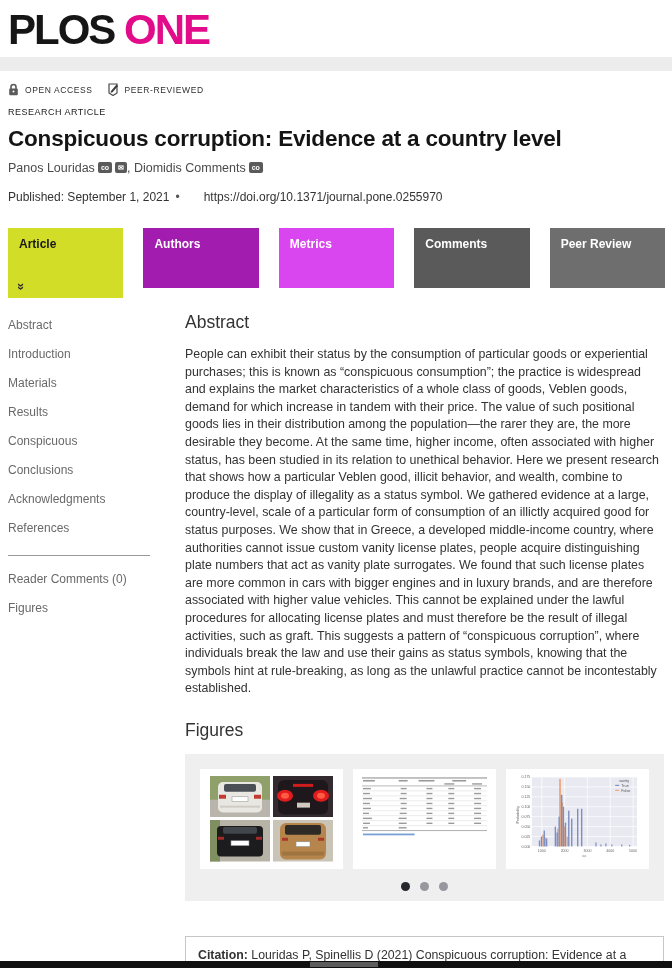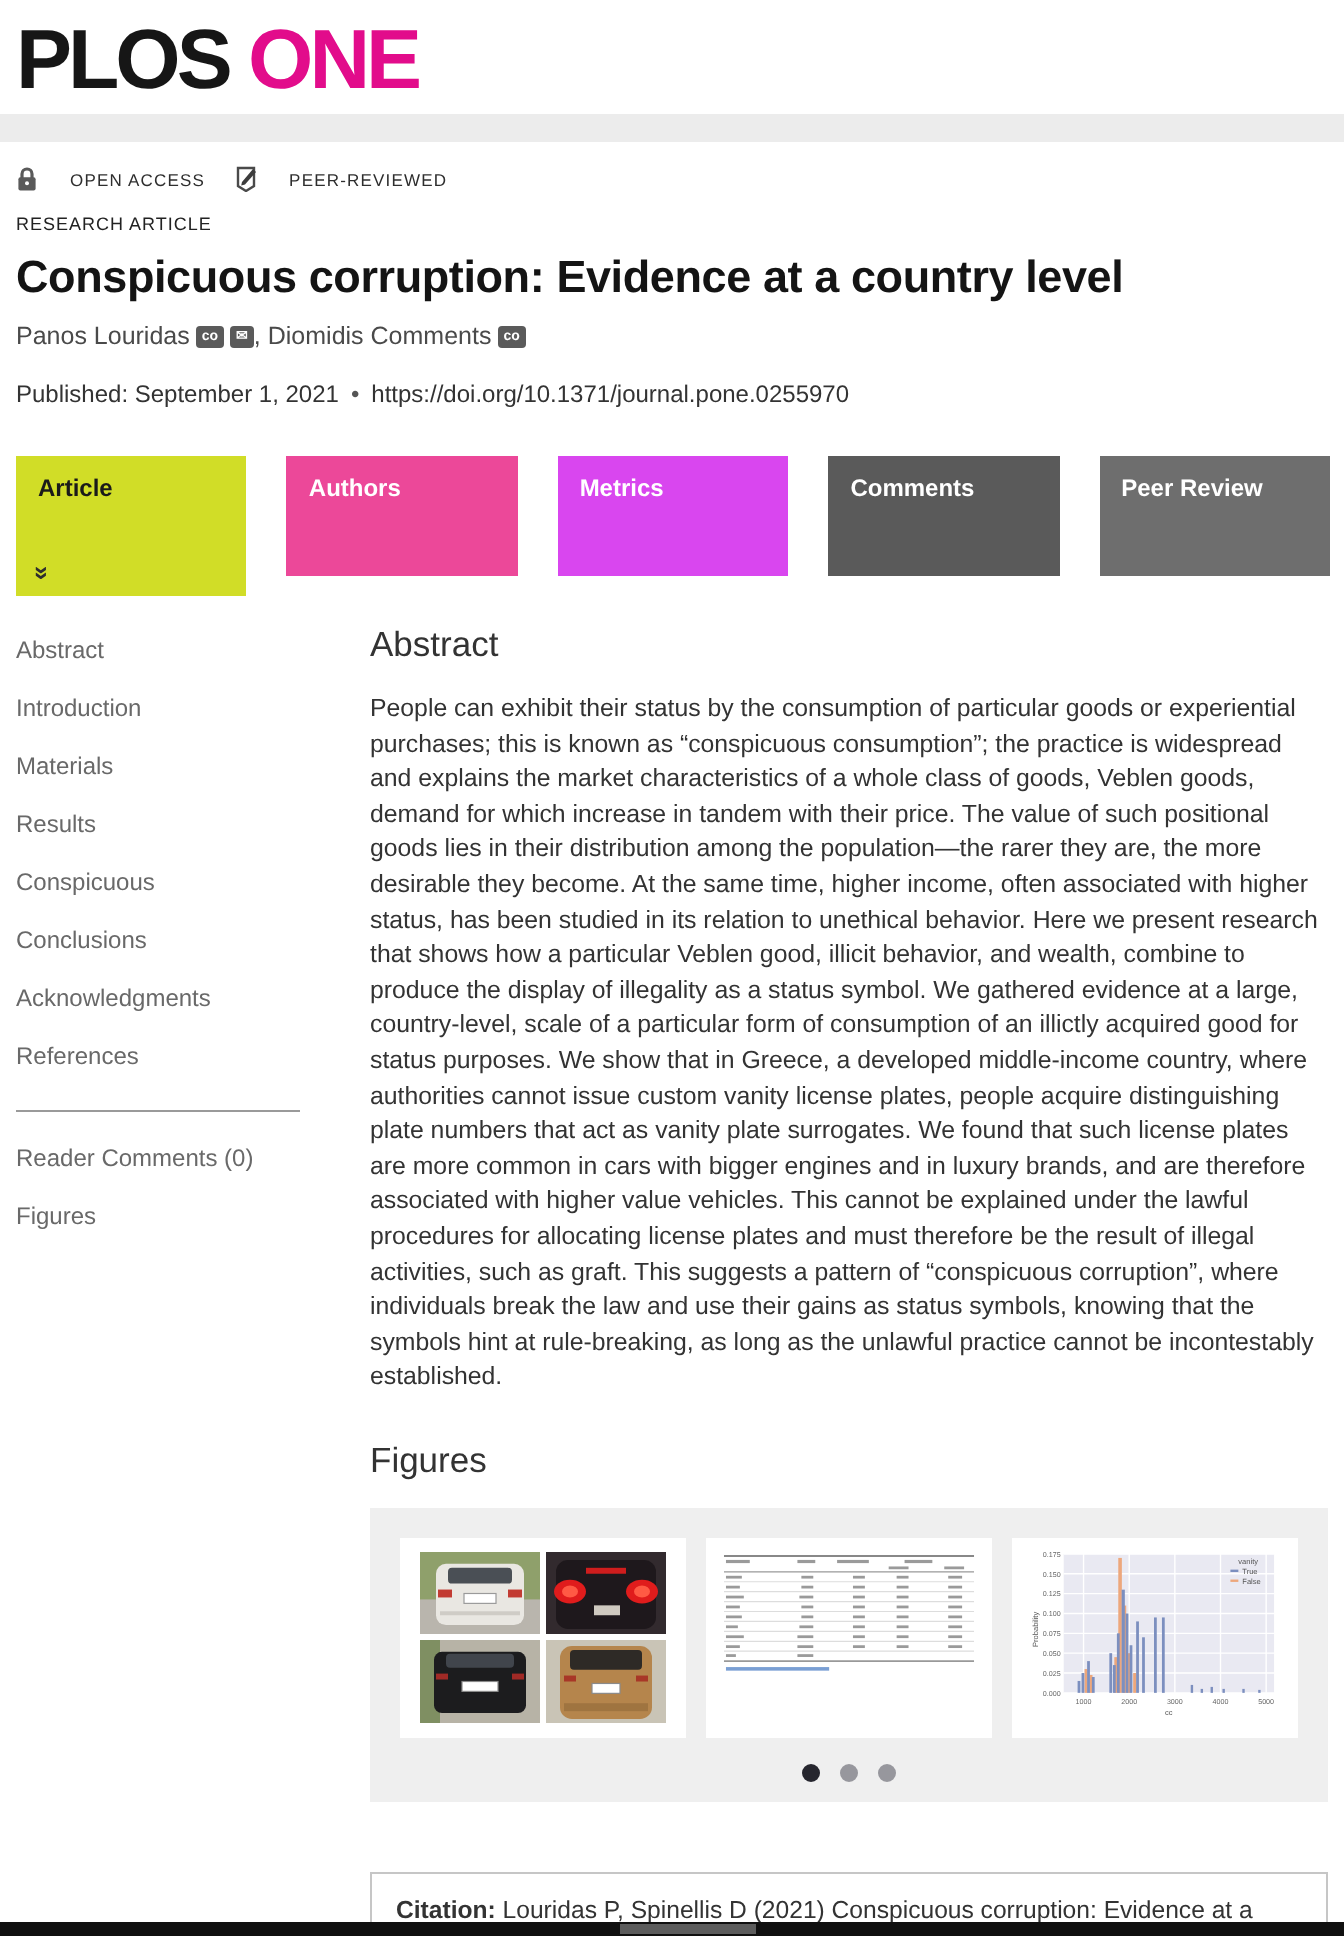--- a/index.html
+++ b/index.html
@@ -9,44 +9,44 @@
     font-family:"Liberation Sans", sans-serif; color:#333;
   }
   
   .masthead { padding:6px 0 0 8px; height:57px;border-radius:12px; }
   .logo { font-size:42px; font-weight:bold; letter-spacing:-2px; line-height:48px; }
   .logo .plos { color:#161616; }
   .logo .one  { color:#e20c8b; }
   .header-band { height:14px; background:#ececec; width:100%; }
 
   .badge-row { margin:12px 0 0 8px; display:flex; align-items:center; gap:14px; }
-  .badge { display:flex; align-items:center; gap:16px; }
+  .badge { display:flex; align-items:center; gap:6px; }
   .badge-label { font-size:8.5px; letter-spacing:.6px; color:#2e2e2e; }
   .badge svg { display:block; }
 
   .article-type { margin:11px 0 0 8px; font-size:9px; letter-spacing:.5px; color:#222; }
 
   .title { margin:9px 8px 0 8px; font-size:22.5px; font-weight:bold; color:#141414; letter-spacing:-.2px; }
 
   .authors { margin:9px 0 0 8px; font-size:12.5px; color:#4a4a4a; }
   .author-badge {
     display:inline-block; background:#5a5a5a; color:#fff; font-size:7px; font-weight:bold;
     padding:2px 3px; border-radius:2px; vertical-align:2px; margin-left:3px; line-height:7px;
   }
   .pub-line { margin:15px 0 0 8px; font-size:12px; color:#333; }
   .pub-line .sep { margin:0 6px; color:#555; }
-  .pub-line a { color:#333; text-decoration:none; }
+  .pub-line a { color:#333; text-decoration:none;margin-left:18px; }
 
   
   .tabs { display:flex; gap:20px; margin:24px 7px 0 8px; align-items:flex-start; }
   .tab {
     flex:1; height:60px; padding:9px 0 0 11px; font-size:12px; font-weight:bold; color:#fff;
     cursor:pointer; position:relative;
   }
-  .tab:nth-child(2){ background:#ec4899; }
+  .tab:nth-child(2){ background:#a21caf; }
   .tab:nth-child(3){ background:#d946ef; }
   .tab:nth-child(4){ background:#5a5a5a; }
   .tab:nth-child(5){ background:#6e6e6e; }
   .tab:nth-child(6){ background:#878787; }
   .tab.active { background:#d1dd27; color:#1a1a1a; height:70px; }
   .tab .chev {
     position:absolute; left:10px; bottom:4px; font-size:13px; color:#2e2e2e;
     display:inline-block; transform:rotate(90deg); font-weight:bold;
   }
 

